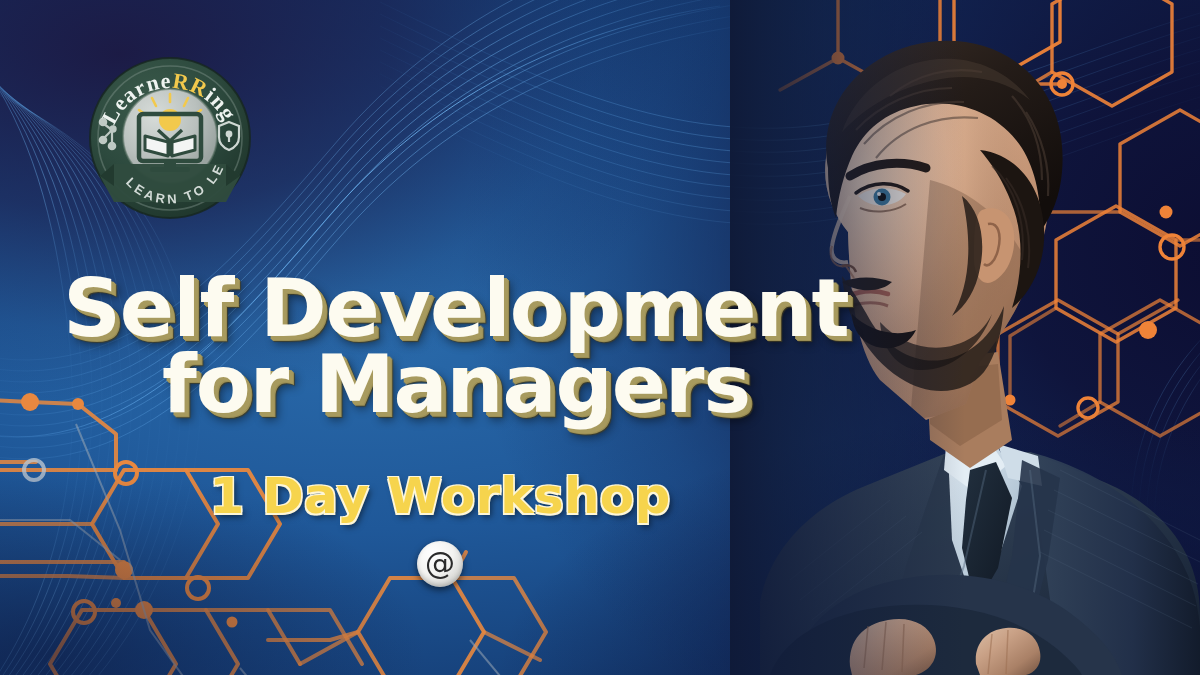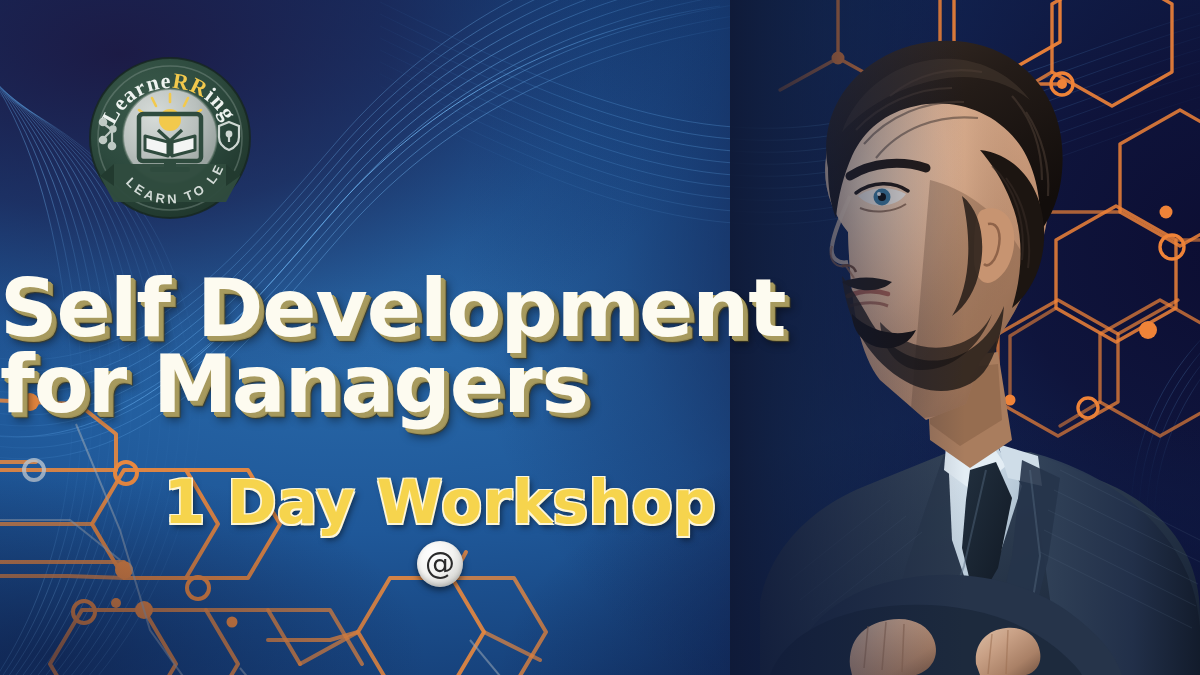--- a/index.html
+++ b/index.html
@@ -43,39 +43,40 @@
 
   
   .logo{
     position:absolute; left:84px; top:52px;
     width:172px; height:172px;
   }
 
   
   .headline{
     position:absolute; left:0; top:272px; width:880px;
-    text-align:left;
+    text-align:center;
     line-height:.92;
     font-weight:bold;
     font-size:80px;
     letter-spacing:-1px;
     color:#fdfbf0;
     text-shadow:
       3px 3px 0 #a79a5e, 4px 4px 0 #a79a5e, 5px 5px 0 #9b8e54,
       6px 6px 1px rgba(70,62,30,.75), 7px 8px 10px rgba(0,0,0,.45);
     font-family:"DejaVu Sans","Liberation Sans",sans-serif;
+    padding-left:32px;
     -webkit-font-smoothing:antialiased;
   }
   .headline .l1{ display:block; }
   .headline .l2{ display:block; margin-top:2px; }
 
   .subline{
     position:absolute; left:0; top:467px; width:880px;
     text-align:center;
-    font-size:60px; font-weight:bold;
+    font-size:50px; font-weight:bold;
     color:#f6d44d;
     letter-spacing:.3px;
     font-family:"DejaVu Sans","Liberation Sans",sans-serif;
     text-shadow:
       -1.5px -1.5px 0 #fdf6d8, 1.5px -1.5px 0 #fdf6d8,
       -1.5px 1.5px 0 #fdf6d8, 1.5px 1.5px 0 #fdf6d8,
       3px 4px 6px rgba(0,0,0,.5);
   }
 
   .contact-row{

